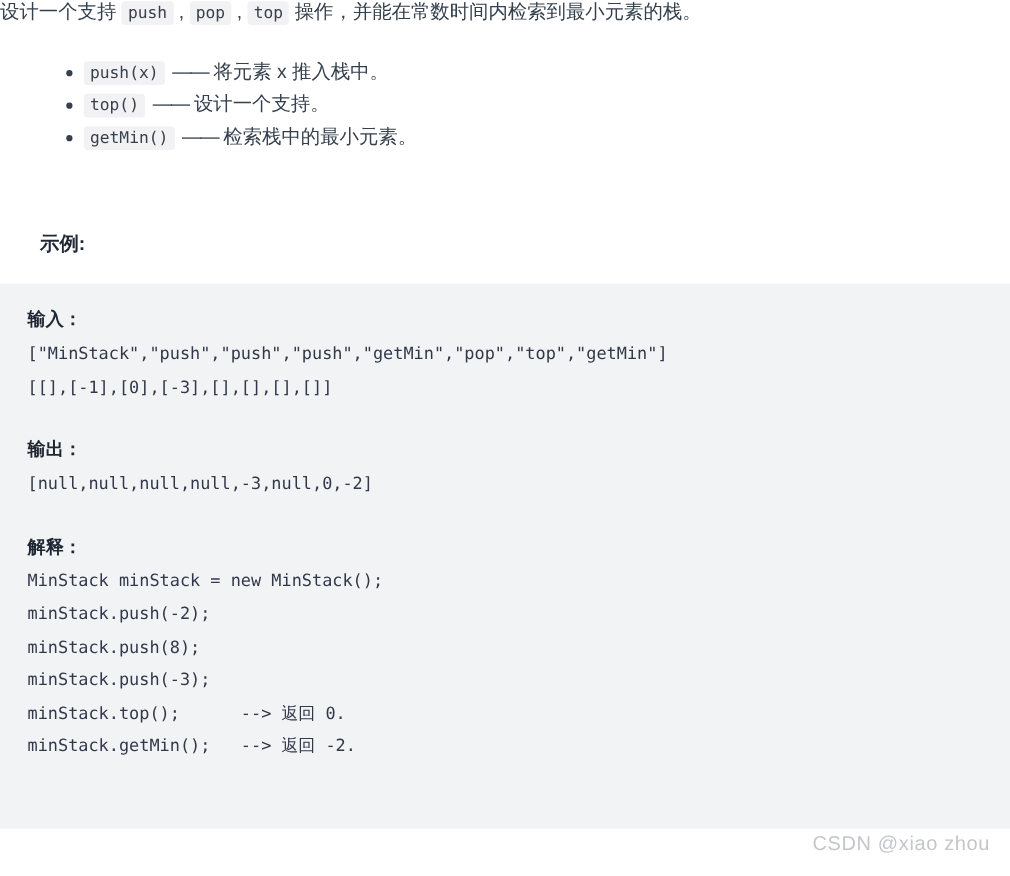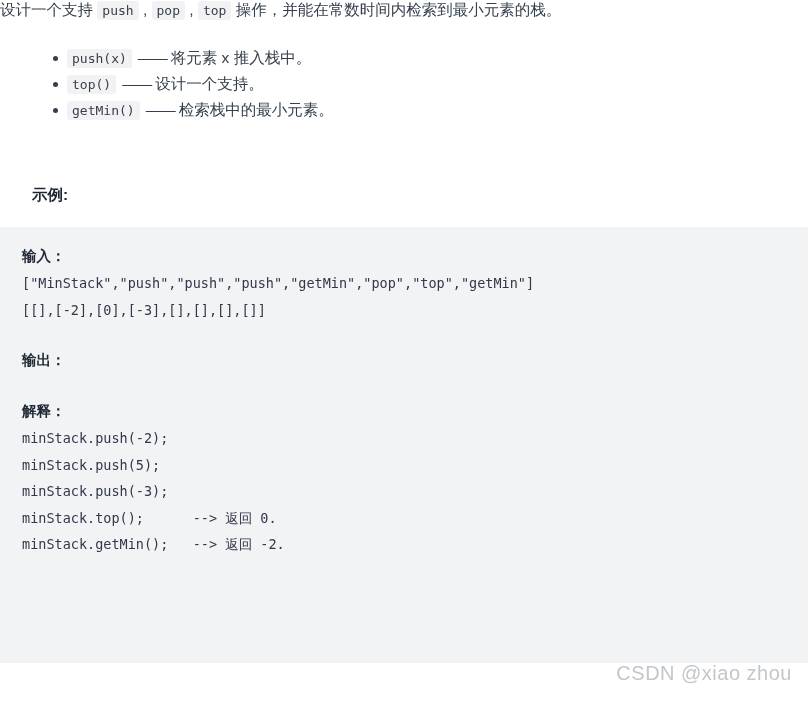--- a/index.html
+++ b/index.html
@@ -110,21 +110,21 @@
   }
   .codeblock .cb-gap {
     height: 24px;
   }
 
   
   .watermark {
     position: absolute;
     right: 16px;
     bottom: 16px;
-    font-size: 20px;
+    font-size: 16px;
     color: #c3c6cb;
     letter-spacing: 0.5px;
     font-family: "Liberation Sans", "DejaVu Sans", sans-serif;
   }
 </style>
 </head>
 <body>
 
 <div class="intro">
   <span>设计一个支持 </span><code class="chip">push</code><span> , </span><code class="chip">pop</code><span> , </span><code class="chip">top</code><span> 操作，并能在常数时间内检索到最小元素的栈。</span>
@@ -140,29 +140,31 @@
   <li>
     <code class="chip">getMin()</code><span class="dash">——</span><span>检索栈中的最小元素。</span>
   </li>
 </ul>
 
 <div class="section-heading">示例:</div>
 
 <div class="codeblock">
   <div class="cb-head">输入：</div>
   <div class="cb-line">["MinStack","push","push","push","getMin","pop","top","getMin"]</div>
-  <div class="cb-line">[[],[-2],[0],[-3],[],[],[],[]]</div>
+  <div class="cb-line">[[],[-1],[0],[-3],[],[],[],[]]</div>
 
   <div class="cb-gap"></div>
 
   <div class="cb-head">输出：</div>
+  <div class="cb-line">[null,null,null,null,-3,null,0,-2]</div>
 
   <div class="cb-gap"></div>
 
   <div class="cb-head">解释：</div>
+  <div class="cb-line">MinStack minStack = new MinStack();</div>
   <div class="cb-line">minStack.push(-2);</div>
-  <div class="cb-line">minStack.push(5);</div>
+  <div class="cb-line">minStack.push(8);</div>
   <div class="cb-line">minStack.push(-3);</div>
   <div class="cb-line">minStack.top();      --&gt; 返回 0.</div>
   <div class="cb-line">minStack.getMin();   --&gt; 返回 -2.</div>
 </div>
 
 <div class="watermark">CSDN @xiao zhou</div>
 
 </body></html>

